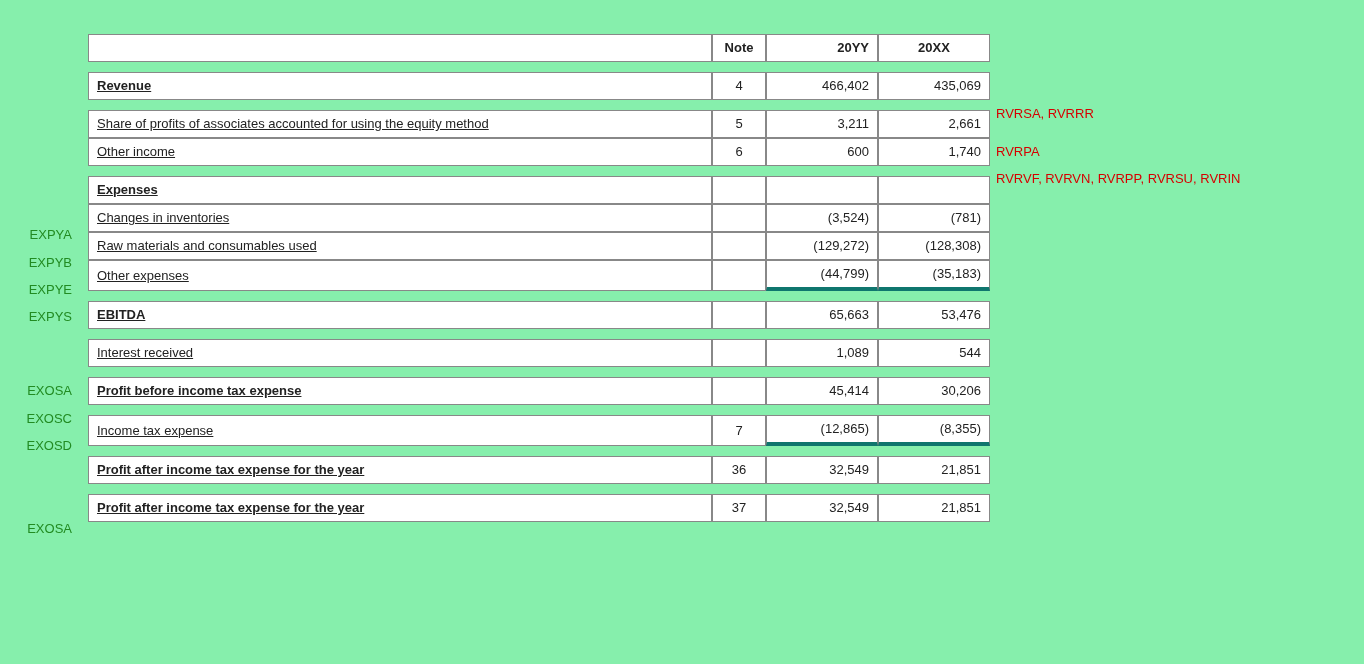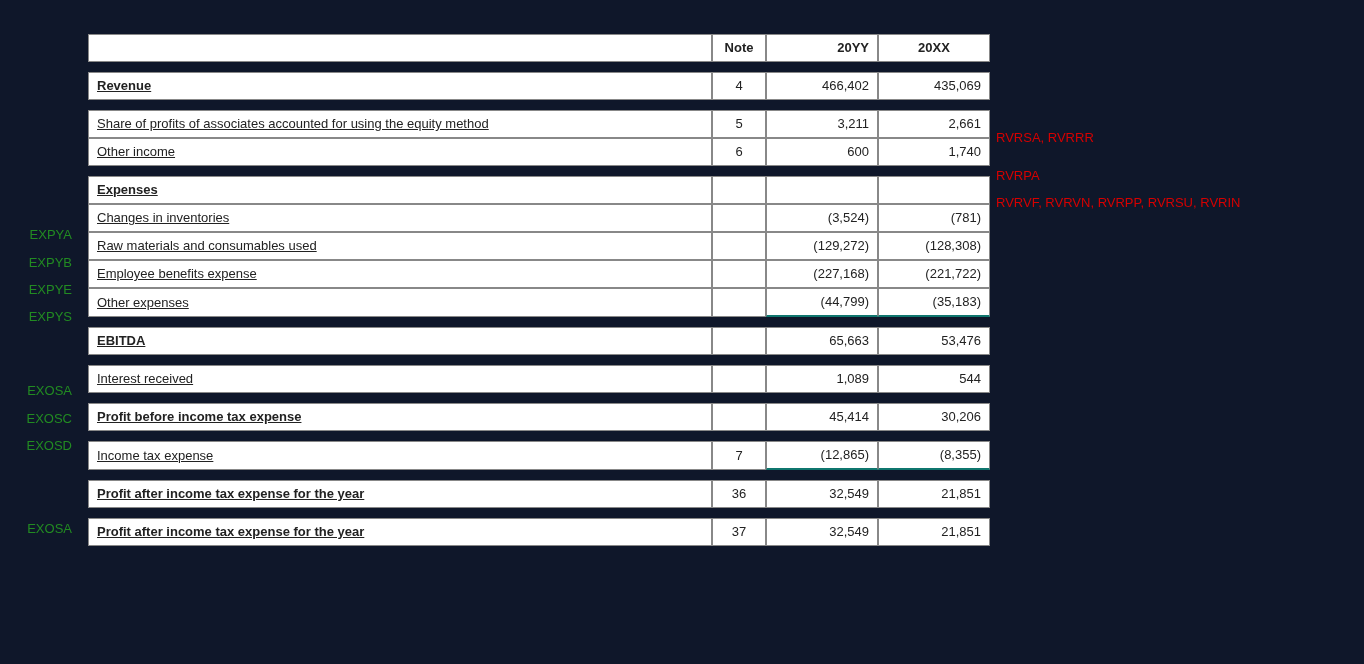--- a/index.html
+++ b/index.html
@@ -7,21 +7,21 @@
     padding: 0;
     background: #f4f4f4;
     font-family: Arial, Helvetica, sans-serif;
     font-size: 13px;
     color: #222;
   }
   .page {
     position: relative;
     width: 1364px;
     height: 664px;
-    background: #0f172a;
+    background: #86efac;
     overflow: hidden;
   }
   .table-wrap {
     position: absolute;
     left: 88px;
     top: 34px;
     width: 902px;
   }
   table.fin {
     border-collapse: separate;
@@ -50,30 +50,30 @@
   .bold { font-weight: bold; }
   
   tr.gap td {
     border: none;
     background: transparent;
     padding: 0;
     height: 10px;
   }
   
   .row.subtotal td.num-col {
-    border-bottom: 2px solid #0f766e;
+    border-bottom: 4px solid #0f766e;
   }
   
   .left-anno, .right-anno {
     position: absolute;
     font-size: 13px;
     white-space: nowrap;
   }
   .left-anno { color: #228b22; text-align: right; }
-  .right-anno { color: #d60000; text-align: center; margin-top: 24px; }
+  .right-anno { color: #d60000; text-align: center; }
 </style>
 </head>
 <body>
 <div class="page">
 
 <div class="table-wrap">
 <table class="fin">
   <colgroup>
     <col style="width:624px">
     <col style="width:54px">
@@ -133,26 +133,20 @@
     <td class="note-col"></td>
     <td class="num-col">(3,524)</td>
     <td class="num-col">(781)</td>
   </tr>
   <tr class="row">
     <td class="label-col">Raw materials and consumables used</td>
     <td class="note-col"></td>
     <td class="num-col">(129,272)</td>
     <td class="num-col">(128,308)</td>
   </tr>
-  <tr class="row">
-    <td class="label-col">Employee benefits expense</td>
-    <td class="note-col"></td>
-    <td class="num-col">(227,168)</td>
-    <td class="num-col">(221,722)</td>
-  </tr>
   <tr class="row subtotal">
     <td class="label-col">Other expenses</td>
     <td class="note-col"></td>
     <td class="num-col">(44,799)</td>
     <td class="num-col">(35,183)</td>
   </tr>
 
   <tr class="gap">
             <td colspan="4"></td>
           </tr>

